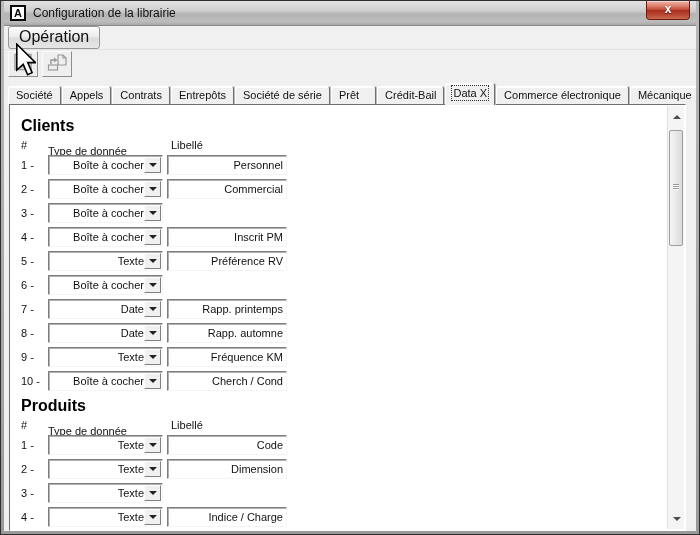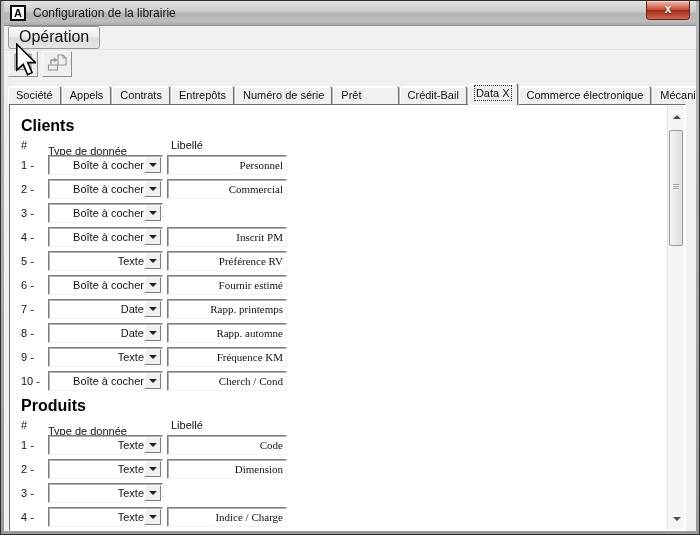--- a/index.html
+++ b/index.html
@@ -63,21 +63,21 @@
   
   .tab-bar{ height:24px; display:flex; align-items:flex-end; padding-left:4px; position:relative; z-index:2; }
   .tab{
     height:18px; padding:2px 7px 0 7px; font-size:11px; color:#111;
     background:#f0f0f0; margin-right:1px;
     border-top:1px solid #fff; border-left:1px solid #fff; border-right:1px solid #6f6f6f;
     box-shadow:inset 0 1px 0 #fdfdfd, 1px 0 0 #b9b9b9;
     border-top-left-radius:3px; border-top-right-radius:3px;
     white-space:nowrap; cursor:default;
   }
-  .tab-bar .tab:nth-child(6){ padding-right:36px;margin-top:24px; }
+  .tab-bar .tab:nth-child(6){ padding-right:16px;margin-top:24px; }
   .tab.active{
     height:22px; margin-bottom:-1px; padding-top:3px; position:relative; z-index:3;
     background:#f0f0f0;
   }
   .tab.active .tab-label{ outline:1px dotted #333; outline-offset:1px; }
 
   
   .panel{
     position:absolute; left:5px; right:10px; top:78px; bottom:0;
     background:#fff;
@@ -107,21 +107,21 @@
   .combo-btn{
     width:17px; height:16px; margin-right:1px;
     background:#f0f0f0;
     border:1px solid; border-color:#fdfdfd #7e7e7e #7e7e7e #fdfdfd;
     display:flex; align-items:center; justify-content:center;
   }
   .combo-arrow{ width:0; height:0; border-left:4px solid transparent; border-right:4px solid transparent; border-top:4px solid #222; }
 
   .field{
     width:120px; height:20px; margin-left:4px;
-    font-family:Liberation Serif, serif; font-size:11px; color:#111;
+    font-family:Liberation Sans, sans-serif; font-size:11px; color:#111;
     padding:0 3px; outline:none;
   }
 
   
   .scrollbar{
     position:absolute; top:1px; right:1px; bottom:1px; width:17px;
     background:#f4f4f4; border-left:1px solid #e2e2e2;
   }
   .sb-arrow{ position:absolute; left:0; width:17px; height:17px; display:flex; align-items:center; justify-content:center; }
   .sb-up{ top:2px; } .sb-down{ bottom:2px; }
@@ -188,21 +188,21 @@
           <div class="tab">
     <span class="tab-label">Appels</span>
   </div>
           <div class="tab">
     <span class="tab-label">Contrats</span>
   </div>
           <div class="tab">
     <span class="tab-label">Entrepôts</span>
   </div>
           <div class="tab">
-    <span class="tab-label">Numéro de série</span>
+    <span class="tab-label">Société de série</span>
   </div>
           <div class="tab">
     <span class="tab-label">Prêt</span>
   </div>
           <div class="tab">
     <span class="tab-label">Crédit-Bail</span>
   </div>
           <div class="tab active">
     <span class="tab-label">Data X</span>
   </div>
@@ -274,21 +274,20 @@
     <input class="field sunken" type="text" value="Préférence RV" style="">
   </div>
                 <div class="row">
     <span class="row-num">6 -</span>
     <div class="combo sunken">
       <span class="combo-value">Boîte à cocher</span>
       <span class="combo-btn">
         <span class="combo-arrow"></span>
       </span>
     </div>
-    <input class="field sunken" type="text" value="Fournir estimé" style="">
   </div>
                 <div class="row">
     <span class="row-num">7 -</span>
     <div class="combo sunken">
       <span class="combo-value">Date</span>
       <span class="combo-btn">
         <span class="combo-arrow"></span>
       </span>
     </div>
     <input class="field sunken" type="text" value="Rapp. printemps" style="">

